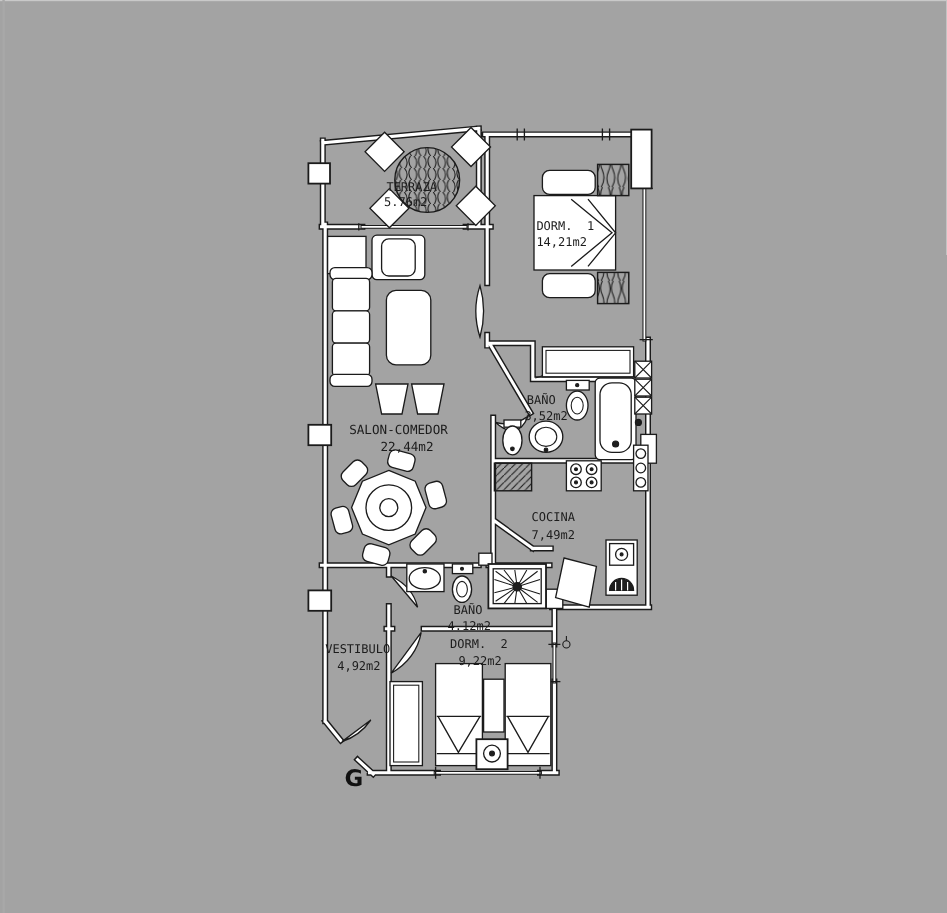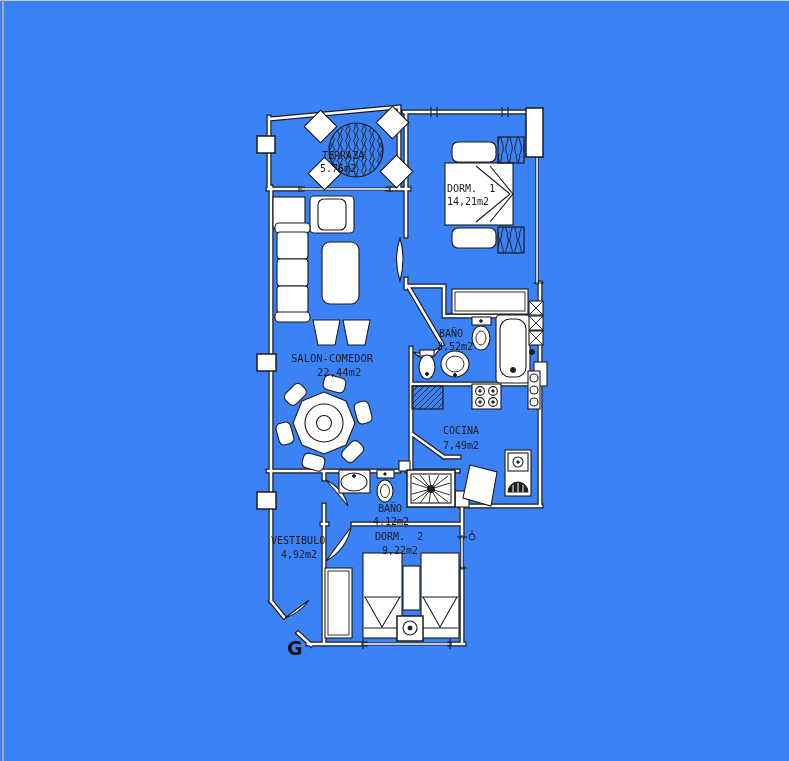--- a/index.html
+++ b/index.html
@@ -1,19 +1,19 @@
 <!DOCTYPE html>
 <html><head>
 <meta charset="utf-8">
 <style>
   html,body{margin:0;padding:0;background:#ffffff;}
   .page{
     position:relative;
     width:789px;height:761px;
-    background:#3b82f6;
+    background:#a3a3a3;
     overflow:hidden;
     font-family:"DejaVu Sans Mono", monospace;
   }
   .edge-left{
     position:absolute;left:2px;top:0;width:2px;height:761px;
     background:#a8a8a8;
   }
   .edge-top{
     position:absolute;left:0;top:0;width:789px;height:1px;
     background:#c9c9c9;

